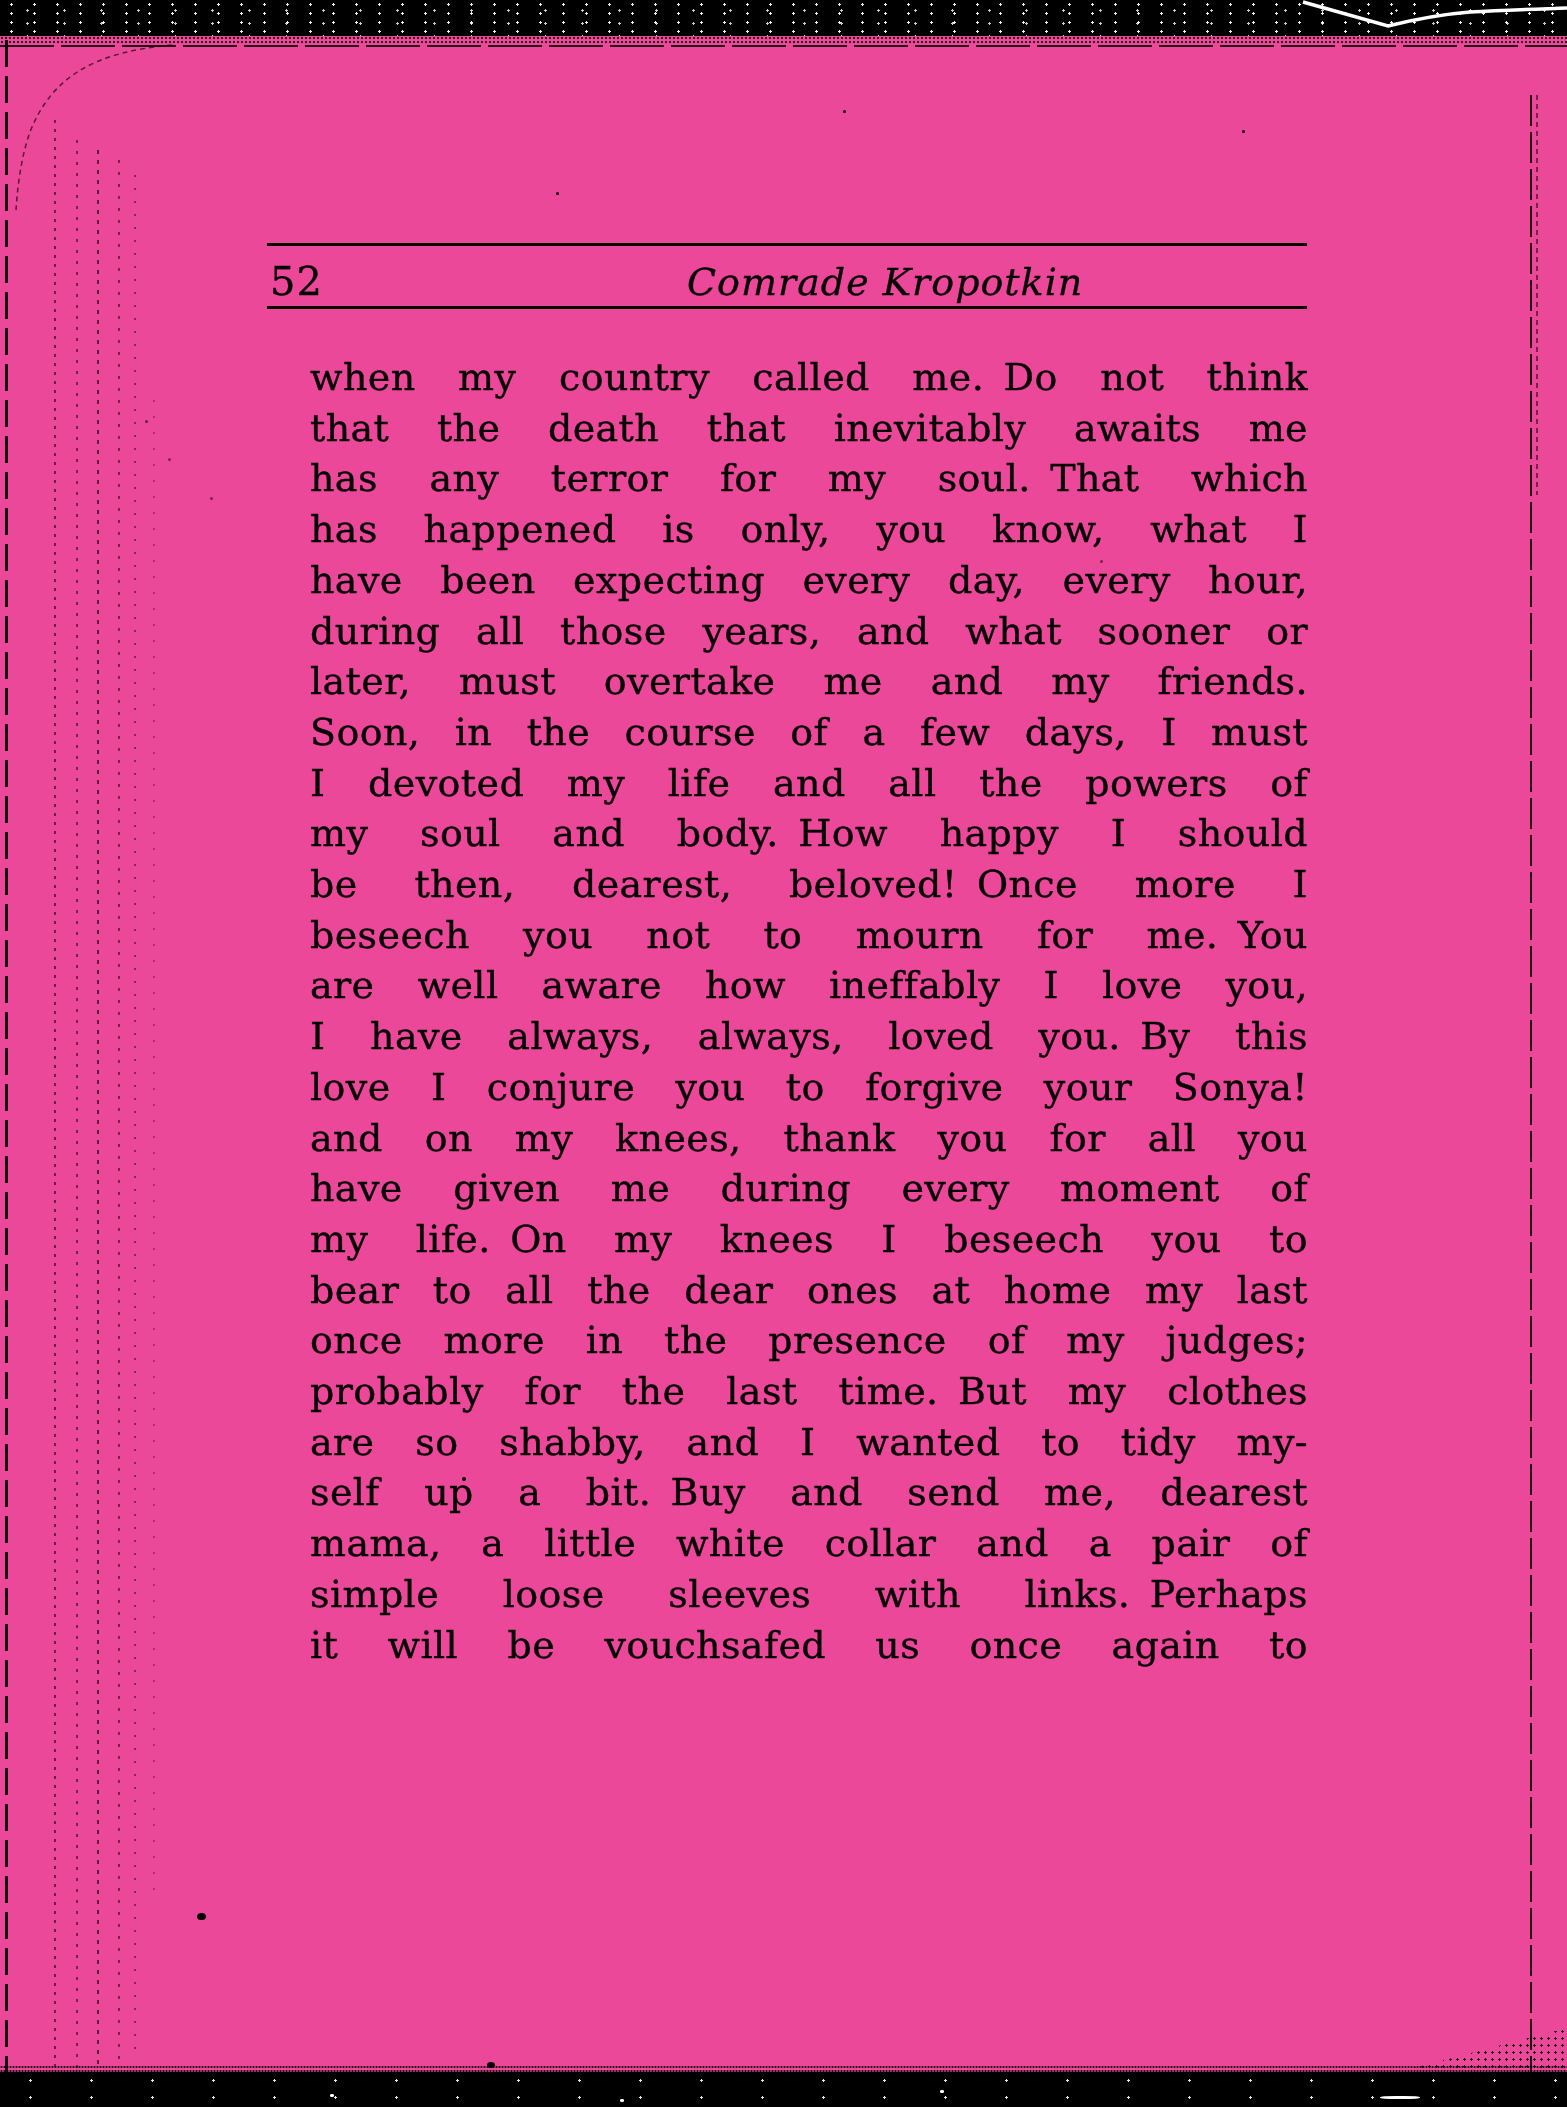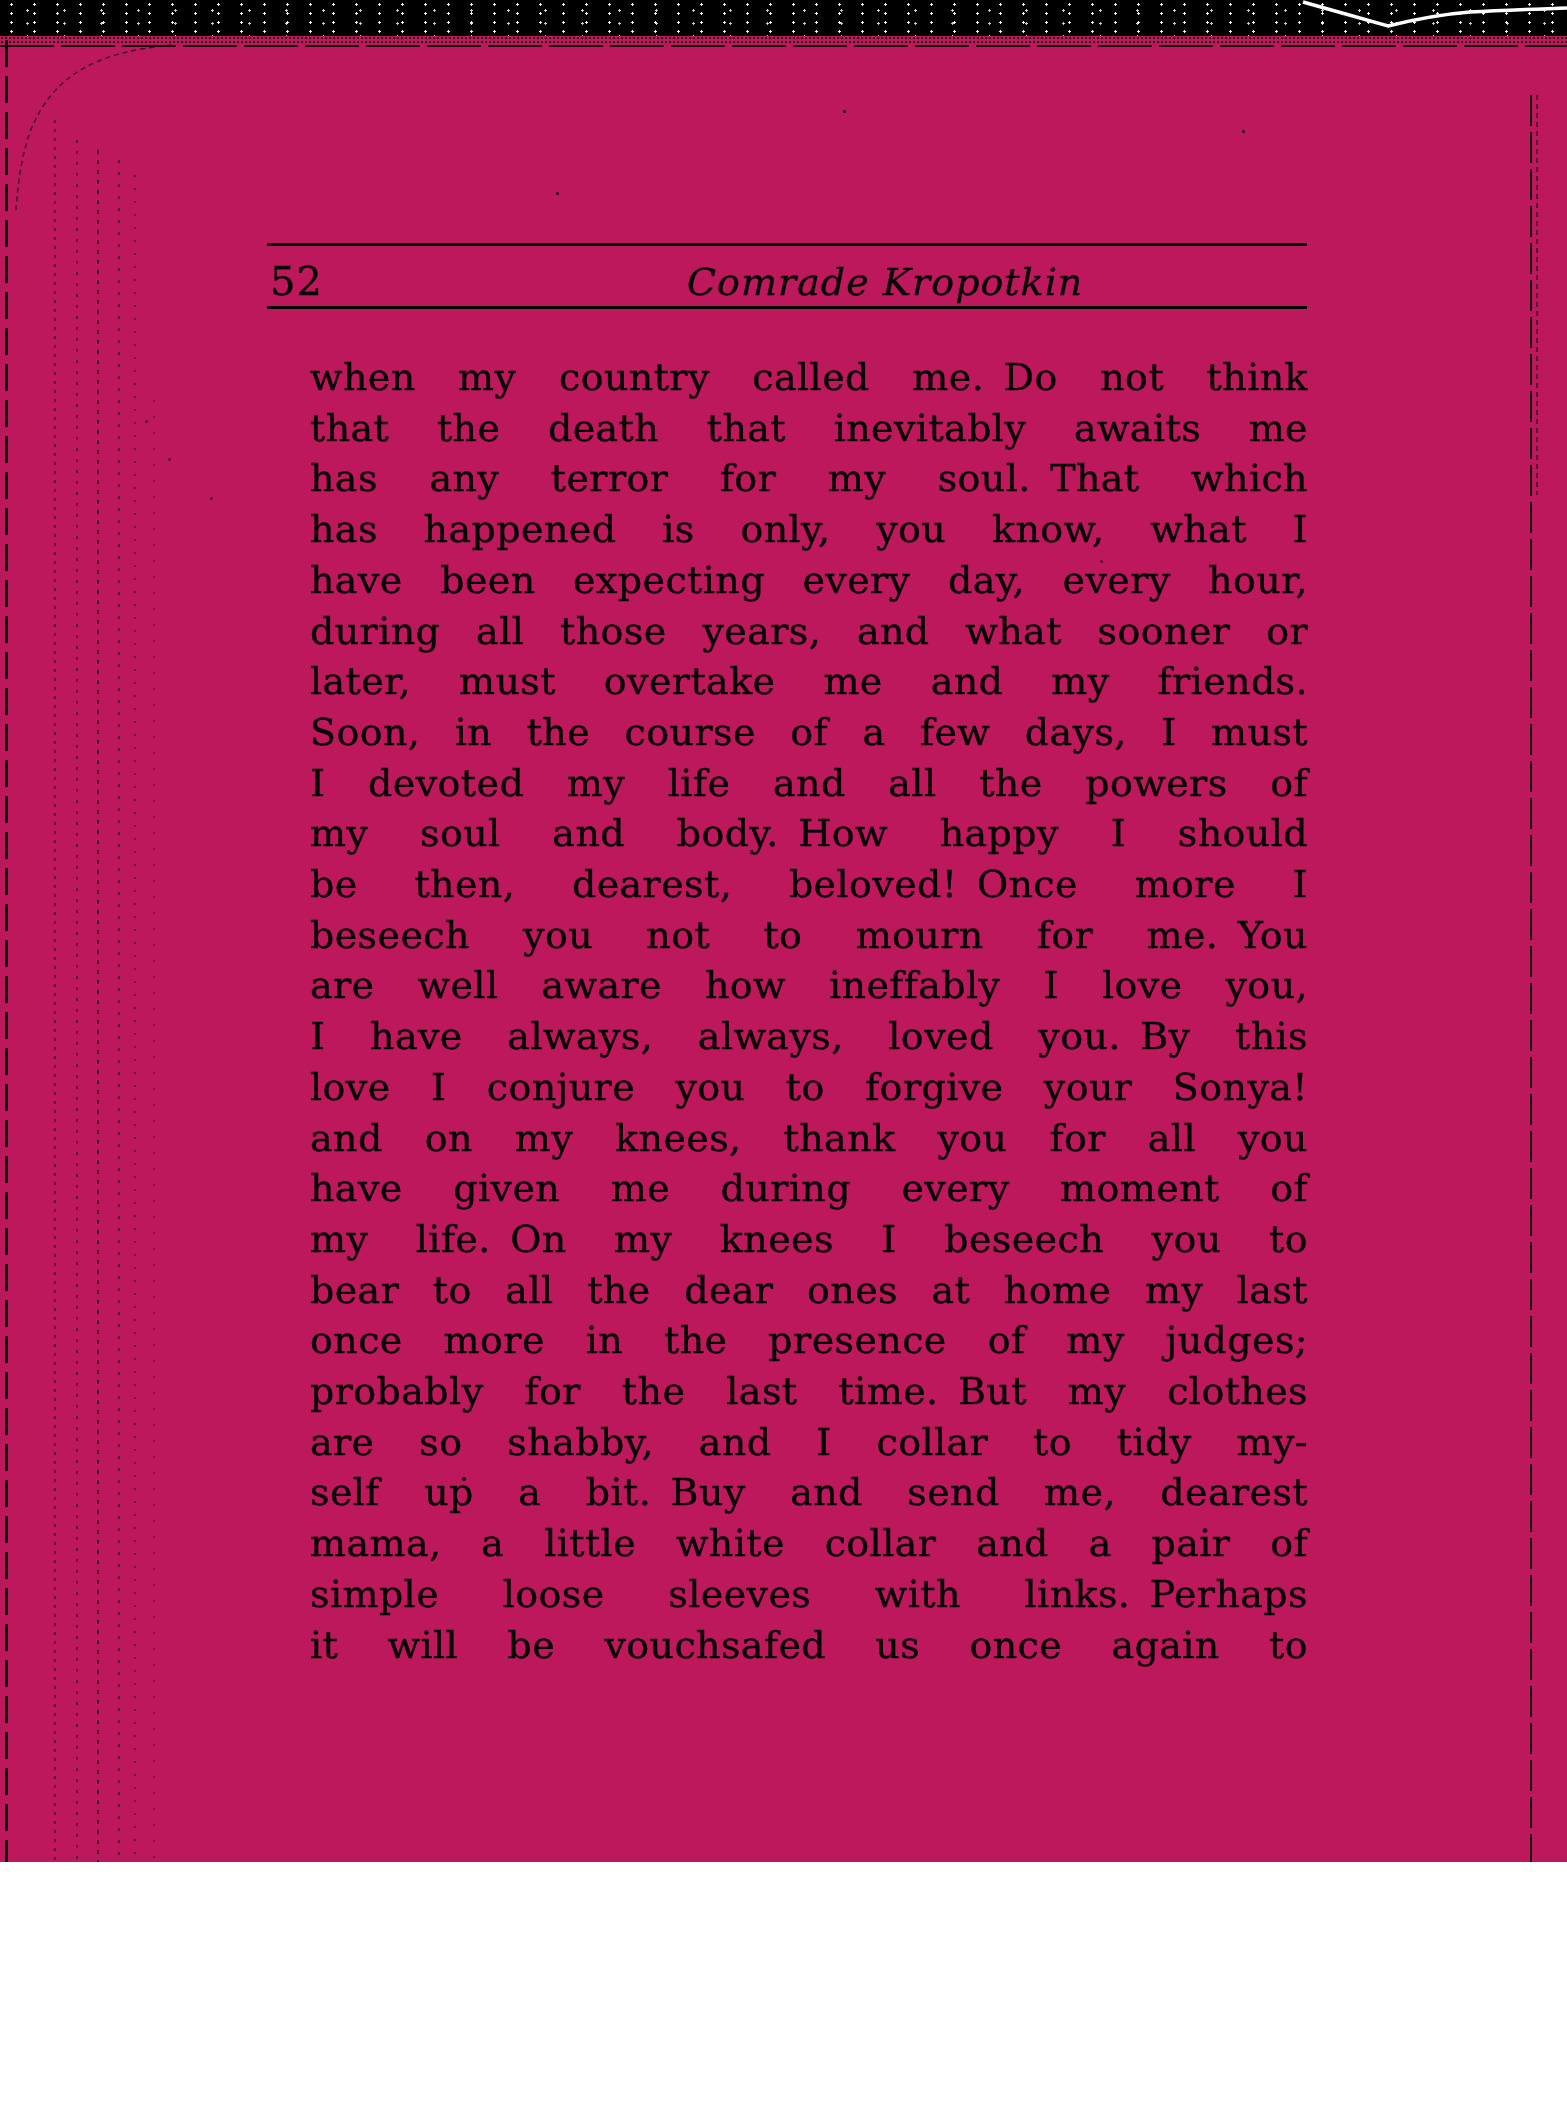--- a/index.html
+++ b/index.html
@@ -1,20 +1,20 @@
 <!DOCTYPE html>
 <html><head>
 <meta charset="utf-8">
 <style>
   html, body { margin: 0; padding: 0; background: #ffffff; }
   .page-canvas {
     position: relative;
     width: 1567px;
-    height: 1862px;
-    background: #be185d;
+    height: 2107px;
+    background: #ec4899;
     overflow: hidden;
     font-family: "DejaVu Serif", "Liberation Serif", serif;
     color: #050505;
   }
 
   
   .top-band {
     position: absolute; left: 0; top: 0; width: 1567px; height: 36px;
     background-color: #000;
     background-image:
@@ -201,21 +201,21 @@
 
       <div class="body-line">my life. On my knees I beseech you to</div>
 
       <div class="body-line">bear to all the dear ones at home my last</div>
 
 
       <div class="body-line">once more in the presence of my judges;</div>
 
       <div class="body-line">probably for the last time. But my clothes</div>
 
-      <div class="body-line">are so shabby, and I collar to tidy my-</div>
+      <div class="body-line">are so shabby, and I wanted to tidy my-</div>
 
       <div class="body-line">self up a bit. Buy and send me, dearest</div>
 
       <div class="body-line">mama, a little white collar and a pair of</div>
 
       <div class="body-line">simple loose sleeves with links. Perhaps</div>
 
       <div class="body-line">it will be vouchsafed us once again to</div>
     </main>
 

